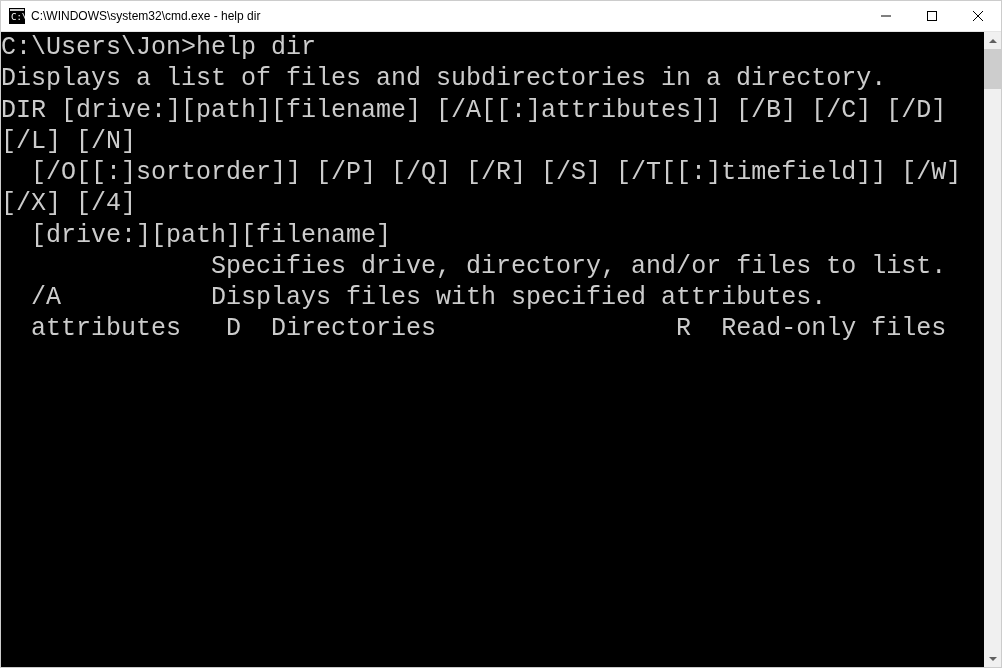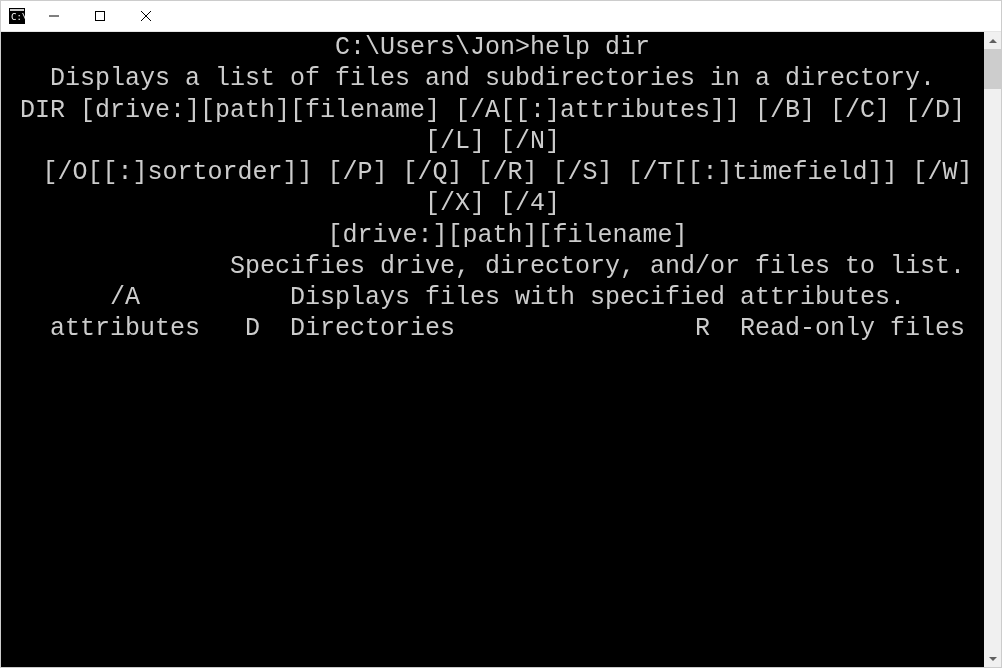--- a/index.html
+++ b/index.html
@@ -68,21 +68,20 @@
       flex: 1;
       background: #000000;
       color: #cccccc;
       font-family: Consolas, "Courier New", monospace;
       font-size: 25px;
       line-height: 1.25;
       padding: 0px 0 16px 0;
       white-space: pre-wrap;
       word-break: break-all;
       overflow: hidden;
-      text-align: center;
     }
     .terminal-line {
       display: block;
     }
     .scrollbar {
       width: 17px;
       background: #f0f0f0;
       display: flex;
       flex-direction: column;
       flex-shrink: 0;
@@ -112,20 +111,21 @@
 <body>
 
 <div class="titlebar">
   <span class="titlebar-icon">
     <svg viewBox="0 0 16 16">
       <rect x="0" y="0" width="16" height="16" fill="#000"></rect>
       <rect x="1" y="1" width="14" height="2" fill="#ccc"></rect>
       <text x="2" y="12" font-size="9" fill="#fff" font-family="monospace">C:\</text>
     </svg>
   </span>
+  <span class="titlebar-title">C:\WINDOWS\system32\cmd.exe - help  dir</span>
   <div class="titlebar-controls">
     <div class="titlebar-btn">
       <svg width="10" height="10" viewBox="0 0 10 10">
           <line x1="0" y1="5" x2="10" y2="5" stroke="#000" stroke-width="1"></line>
         </svg>
     </div>
     <div class="titlebar-btn">
       <svg width="10" height="10" viewBox="0 0 10 10">
           <rect x="0.5" y="0.5" width="9" height="9" fill="none" stroke="#000" stroke-width="1"></rect>
         </svg>

